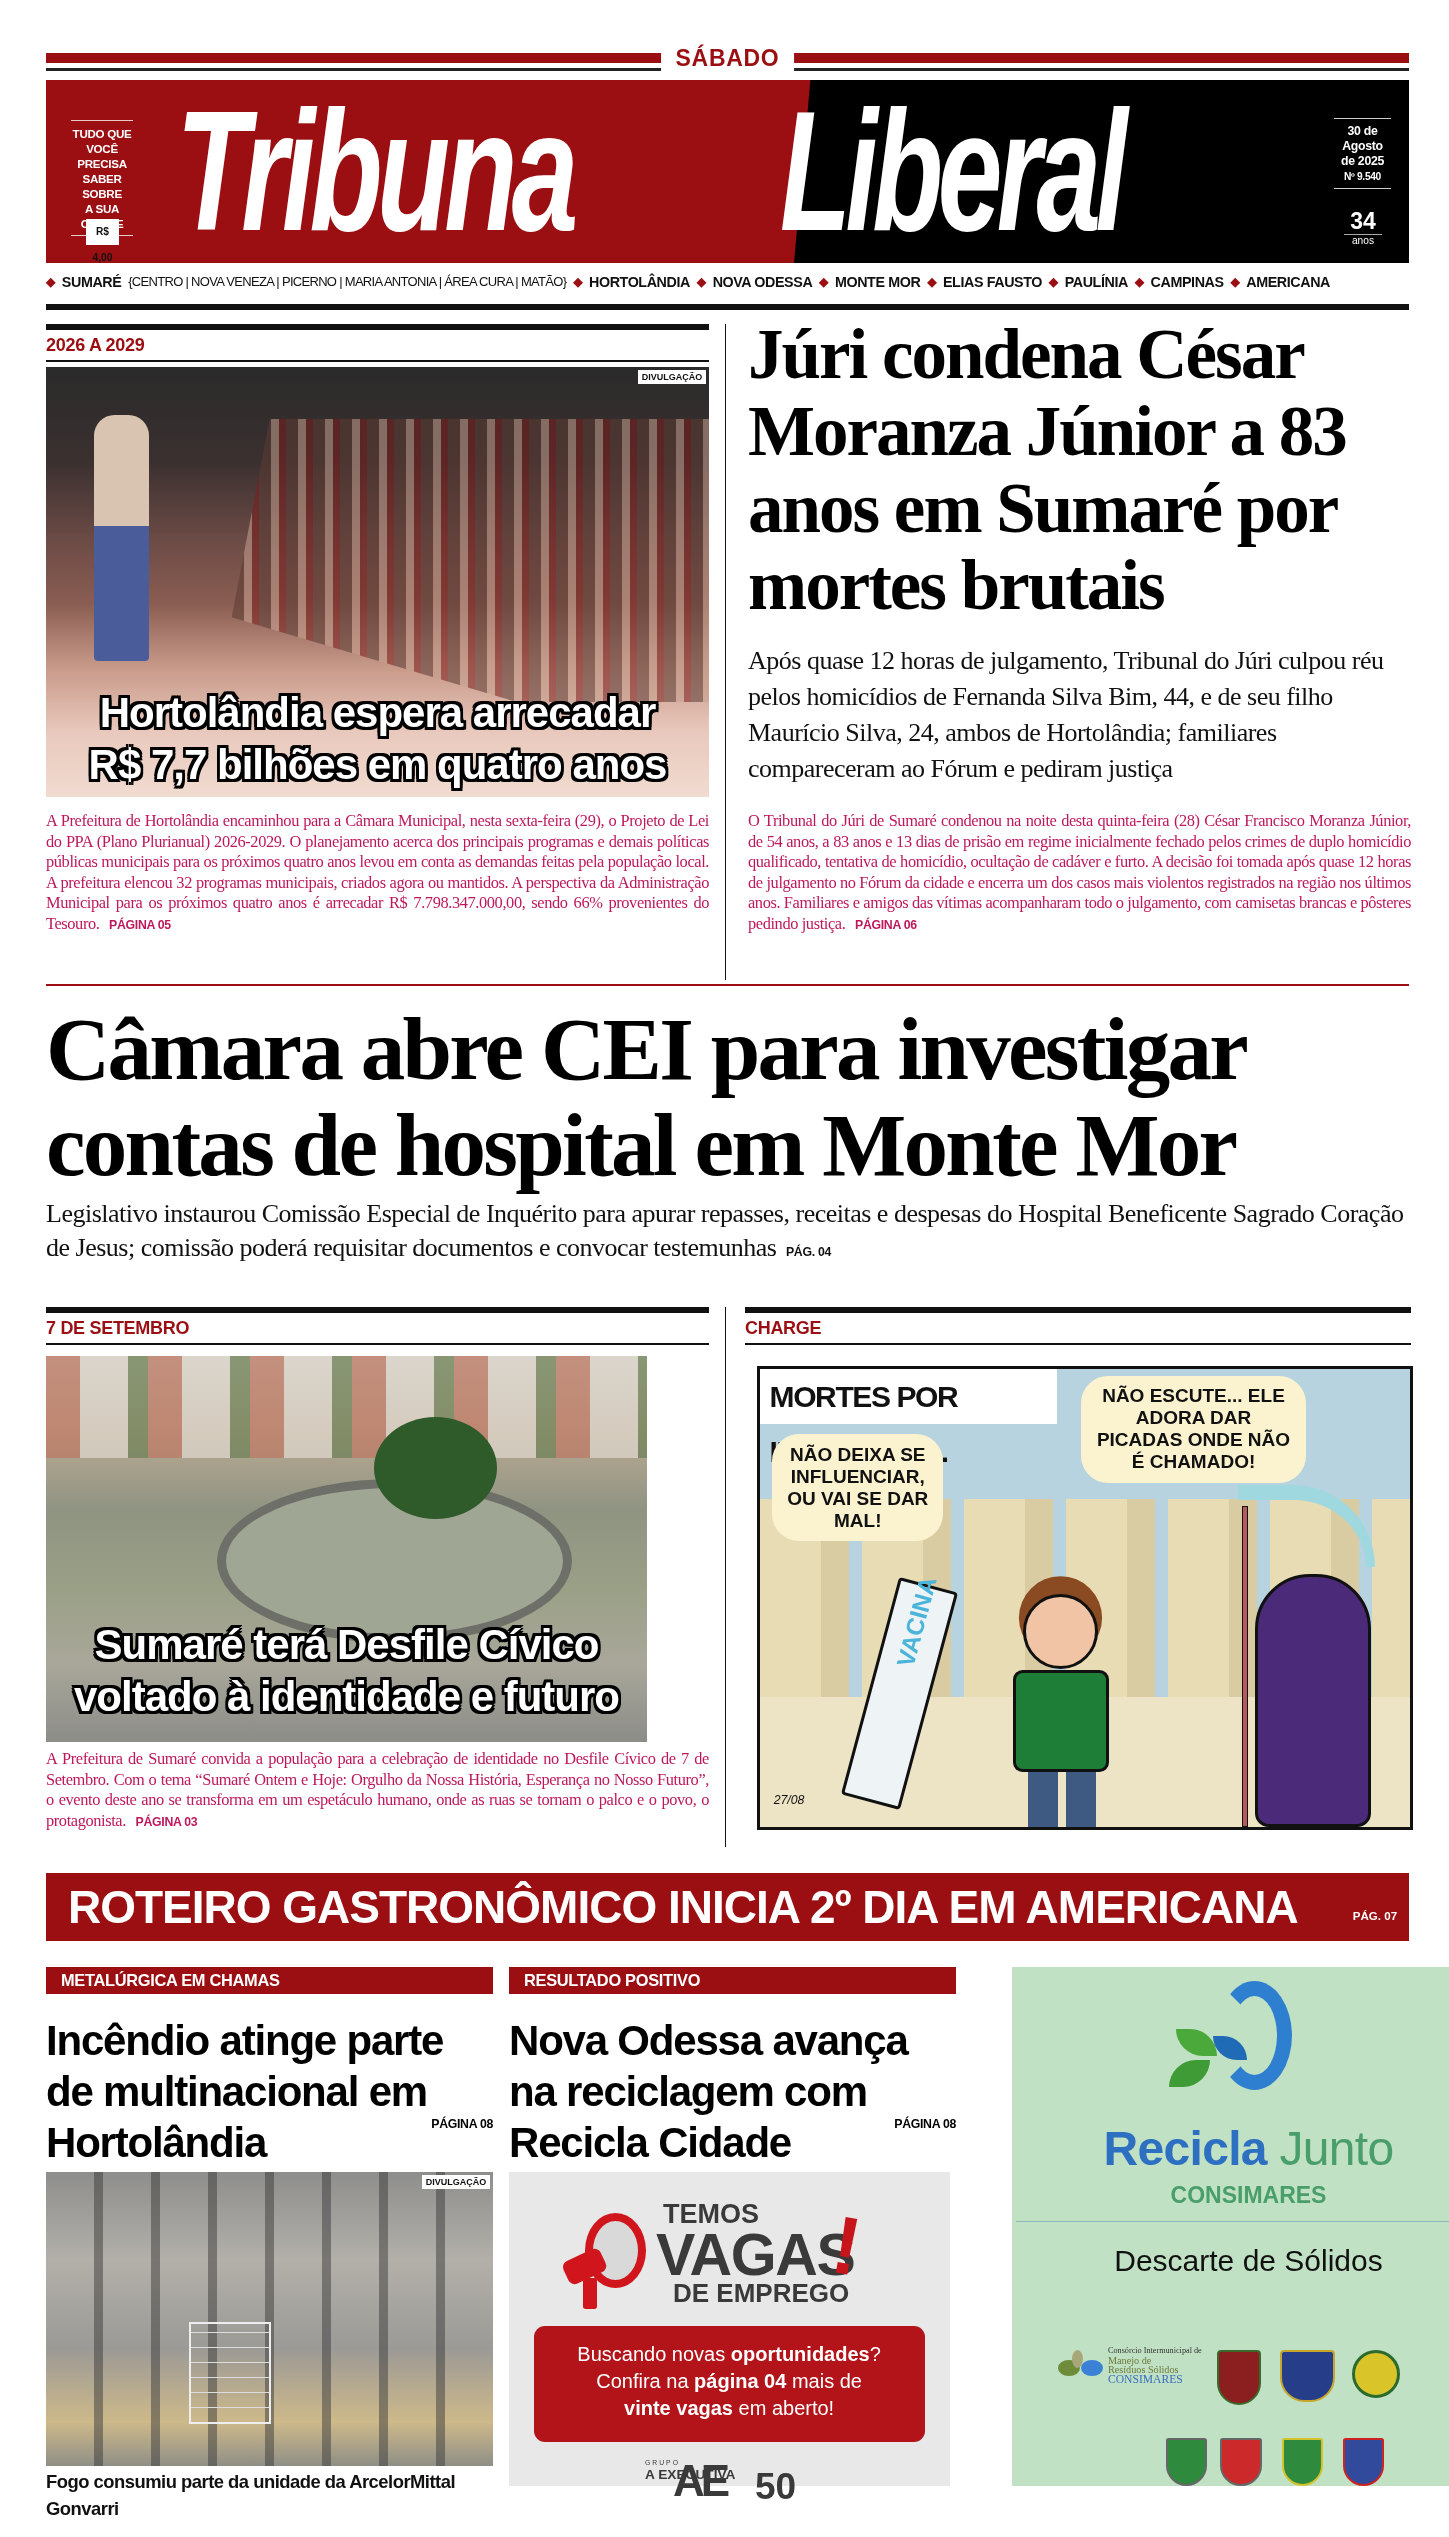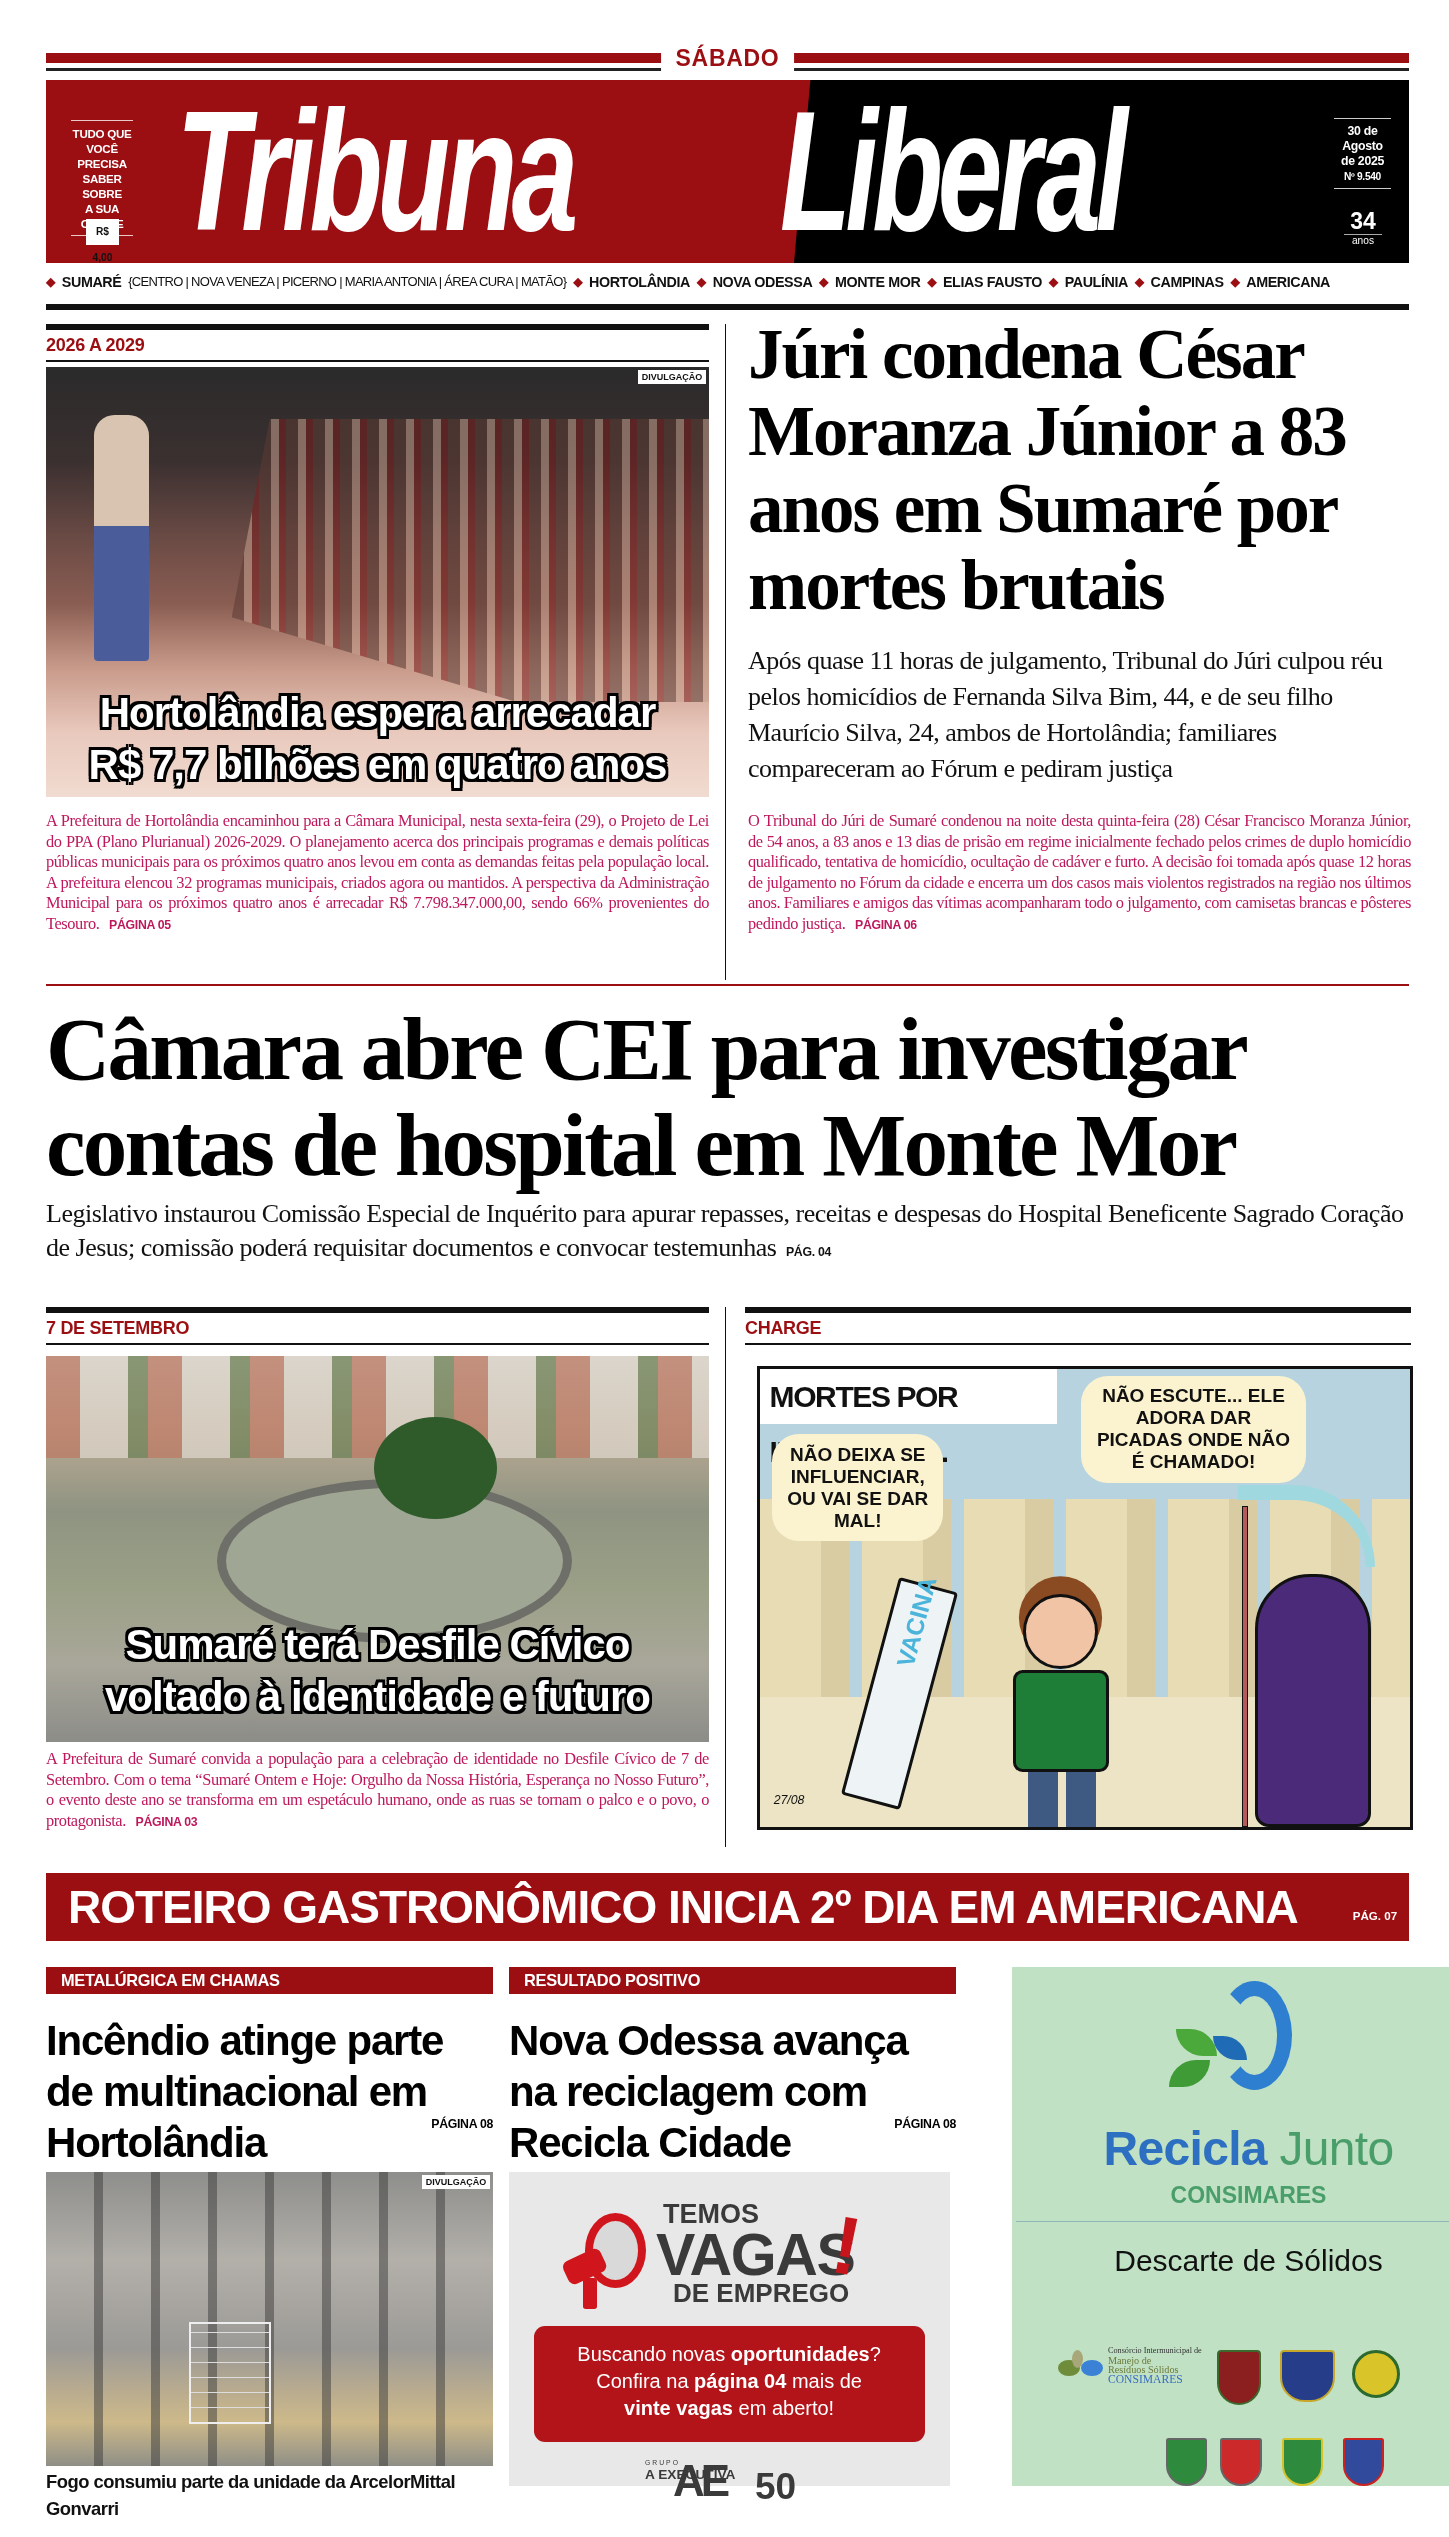--- a/index.html
+++ b/index.html
@@ -156,37 +156,37 @@
     <div>R$ 7,7 bilhões em quatro anos</div>
   </div>
 </div>
 <div class="body-text" style="left:46px;top:811px;width:663px;">
   <span>A Prefeitura de Hortolândia encaminhou para a Câmara Municipal, nesta sexta-feira (29), o Projeto de Lei do PPA (Plano Plurianual) 2026-2029. O planejamento acerca dos principais programas e demais políticas públicas municipais para os próximos quatro anos levou em conta as demandas feitas pela população local. A prefeitura elencou 32 programas municipais, criados agora ou mantidos. A perspectiva da Administração Municipal para os próximos quatro anos é arrecadar R$ 7.798.347.000,00, sendo 66% provenientes do Tesouro.</span><span class="pg">PÁGINA 05</span>
 </div>
 
 <div class="abs" style="left:725px;top:324px;width:1.4px;height:656px;background:#111;"></div>
 
 <div class="headline-serif" style="left:748px;top:316px;width:666px;">Júri condena César Moranza Júnior a 83 anos em Sumaré por mortes brutais</div>
-<div class="deck" style="left:748px;top:643px;width:666px;">Após quase 11 horas de julgamento, Tribunal do Júri culpou réu pelos homicídios de Fernanda Silva Bim, 44, e de seu filho Maurício Silva, 24, ambos de Hortolândia; familiares compareceram ao Fórum e pediram justiça</div>
+<div class="deck" style="left:748px;top:643px;width:666px;">Após quase 12 horas de julgamento, Tribunal do Júri culpou réu pelos homicídios de Fernanda Silva Bim, 44, e de seu filho Maurício Silva, 24, ambos de Hortolândia; familiares compareceram ao Fórum e pediram justiça</div>
 <div class="body-text" style="left:748px;top:811px;width:663px;">
   <span>O Tribunal do Júri de Sumaré condenou na noite desta quinta-feira (28) César Francisco Moranza Júnior, de 54 anos, a 83 anos e 13 dias de prisão em regime inicialmente fechado pelos crimes de duplo homicídio qualificado, tentativa de homicídio, ocultação de cadáver e furto. A decisão foi tomada após quase 12 horas de julgamento no Fórum da cidade e encerra um dos casos mais violentos registrados na região nos últimos anos. Familiares e amigos das vítimas acompanharam todo o julgamento, com camisetas brancas e pôsteres pedindo justiça.</span><span class="pg">PÁGINA 06</span>
 </div>
 
 <div class="abs" style="left:46px;top:984px;width:1363px;height:2px;background:#9b0e12;"></div>
 <div class="cei-title">Câmara abre CEI para investigar contas de hospital em Monte Mor</div>
 <div class="cei-deck">
   <span>Legislativo instaurou Comissão Especial de Inquérito para apurar repasses, receitas e despesas do Hospital Beneficente Sagrado Coração de Jesus; comissão poderá requisitar documentos e convocar testemunhas</span><span class="pg">PÁG. 04</span>
 </div>
 
 <div class="sec-head" style="left:46px;top:1307px;width:663px;">
   <div class="bar"></div>
   <div class="lab">7 DE SETEMBRO</div>
   <div class="rule"></div>
 </div>
-<div class="photo" style="left:46px;top:1356px;width:663px;height:386px;background:linear-gradient(180deg,#c9c2b6 0%,#b9a993 20%,#8f9482 40%,#9aa086 60%,#a9a79a 80%,#8c8c88 100%);">
+<div class="photo" style="left:46px;top:1356px;width:601px;height:386px;background:linear-gradient(180deg,#c9c2b6 0%,#b9a993 20%,#8f9482 40%,#9aa086 60%,#a9a79a 80%,#8c8c88 100%);">
   <div style="position:absolute;left:0;right:0;top:0;height:102px;background:repeating-linear-gradient(90deg,#c0705a 0 34px,#e7e2da 34px 82px,#5f7a4a 82px 102px);opacity:0.6;"></div>
   <div style="position:absolute;left:171px;top:123px;width:355px;height:164px;border-radius:50%;background:#9fa693;border:9.6px solid #6e6f68;"></div>
   <div style="position:absolute;left:328px;top:61px;width:123px;height:102px;border-radius:50%;background:#2f5a2a;"></div>
   <div class="overlay-title" style="top:263px;">
     <div>Sumaré terá Desfile Cívico</div>
     <div>voltado à identidade e futuro</div>
   </div>
 </div>
 <div class="body-text" style="left:46px;top:1749px;width:663px;">
   <span>A Prefeitura de Sumaré convida a população para a celebração de identidade no Desfile Cívico de 7 de Setembro. Com o tema “Sumaré Ontem e Hoje: Orgulho da Nossa História, Esperança no Nosso Futuro”, o evento deste ano se transforma em um espetáculo humano, onde as ruas se tornam o palco e o povo, o protagonista.</span><span class="pg">PÁGINA 03</span>

